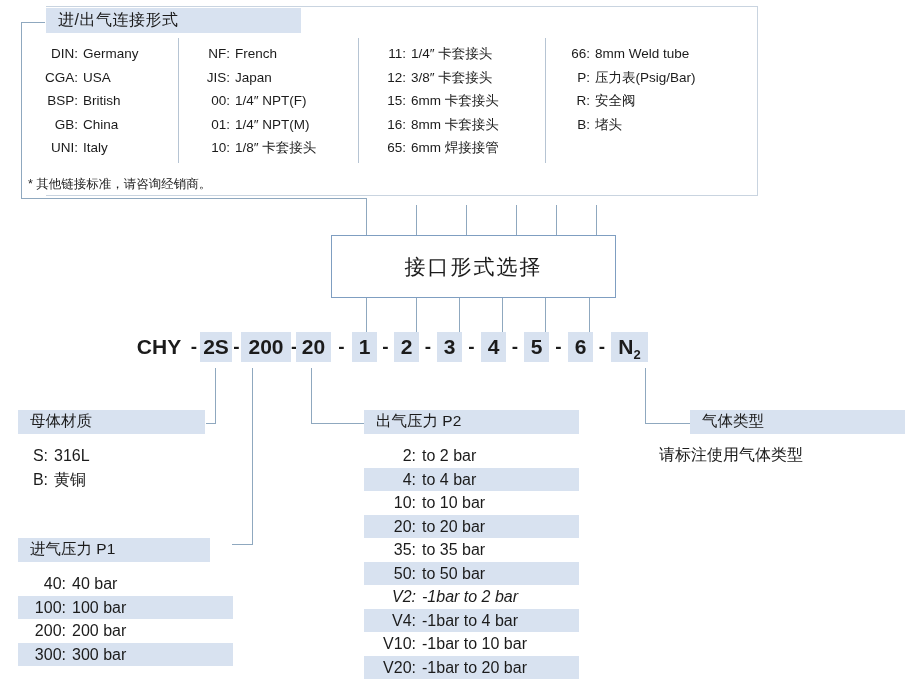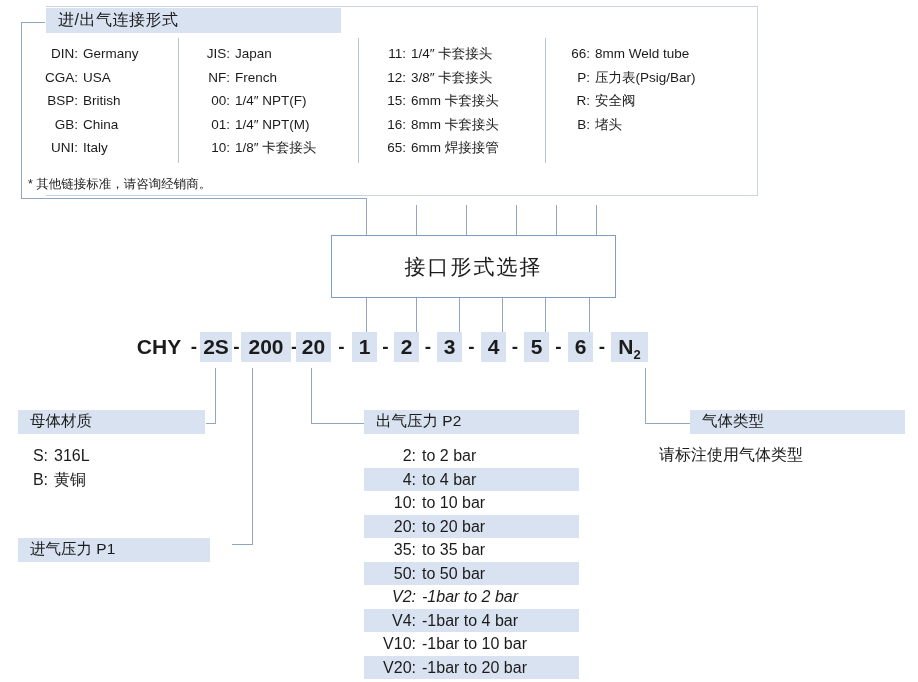--- a/index.html
+++ b/index.html
@@ -38,21 +38,20 @@
     border: 1px solid #c9d4e0;
     border-left: none;
     background: #fff;
     box-sizing: border-box;
   }
   #conn-title {
     position: absolute;
     left: 46px; top: 8px;
     width: 255px; height: 25px;
     background: #d8e2f0;
-    padding-left: 40px;
   }
   #conn-title span {
     position: absolute;
     left: 12px; top: 2px;
     font-size: 16px;
     letter-spacing: .5px;
     color: #1b1b1b;
   }
   .conn-col {
     position: absolute;
@@ -199,26 +198,26 @@
         <span class="conn-desc">China</span>
       </div>
       <div class="conn-row">
         <span class="conn-code" style="width: 40px;">UNI:</span>
         <span class="conn-desc">Italy</span>
       </div>
     </div>
 
   <div class="conn-col" id="col1" style="left:196px;">
       <div class="conn-row">
+        <span class="conn-code" style="width: 34px;">NF:</span>
+        <span class="conn-desc">French</span>
+      </div>
+      <div class="conn-row">
         <span class="conn-code" style="width: 34px;">JIS:</span>
         <span class="conn-desc">Japan</span>
-      </div>
-      <div class="conn-row">
-        <span class="conn-code" style="width: 34px;">NF:</span>
-        <span class="conn-desc">French</span>
       </div>
       <div class="conn-row">
         <span class="conn-code" style="width: 34px;">00:</span>
         <span class="conn-desc">1/4″ NPT(F)</span>
       </div>
       <div class="conn-row">
         <span class="conn-code" style="width: 34px;">01:</span>
         <span class="conn-desc">1/4″ NPT(M)</span>
       </div>
       <div class="conn-row">
@@ -333,20 +332,26 @@
     <span>母体材质</span>
   </div>
   <div class="opt-list" id="list-material" style="left:18px; top:444px; width:215px;">
       <div class="opt-row" style="width: 186px;"><span class="k" style="width: 30px;">S:</span><span class="v">316L</span></div>
       <div class="opt-row" style="width: 186px;"><span class="k" style="width: 30px;">B:</span><span class="v">黄铜</span></div>
     </div>
 
   <div class="sec-head" style="left:18px; top:538px; width:192px;">
     <span>进气压力 P1</span>
   </div>
+  <div class="opt-list" id="list-inlet" style="left:18px; top:572px; width:215px;">
+      <div class="opt-row" style="width: 215px;"><span class="k" style="width: 48px;">40:</span><span class="v">40 bar</span></div>
+      <div class="opt-row on" style="width: 215px;"><span class="k" style="width: 48px;">100:</span><span class="v">100 bar</span></div>
+      <div class="opt-row" style="width: 215px;"><span class="k" style="width: 48px;">200:</span><span class="v">200 bar</span></div>
+      <div class="opt-row on" style="width: 215px;"><span class="k" style="width: 48px;">300:</span><span class="v">300 bar</span></div>
+    </div>
 
   <div class="sec-head" style="left:364px; top:410px; width:215px;">
     <span>出气压力 P2</span>
   </div>
   <div class="opt-list" id="list-outlet" style="left:364px; top:444px; width:215px;">
       <div class="opt-row" style="width: 215px;"><span class="k" style="width: 52px;">2:</span><span class="v">to 2 bar</span></div>
       <div class="opt-row on" style="width: 215px;"><span class="k" style="width: 52px;">4:</span><span class="v">to 4 bar</span></div>
       <div class="opt-row" style="width: 215px;"><span class="k" style="width: 52px;">10:</span><span class="v">to 10 bar</span></div>
       <div class="opt-row on" style="width: 215px;"><span class="k" style="width: 52px;">20:</span><span class="v">to 20 bar</span></div>
       <div class="opt-row" style="width: 215px;"><span class="k" style="width: 52px;">35:</span><span class="v">to 35 bar</span></div>

